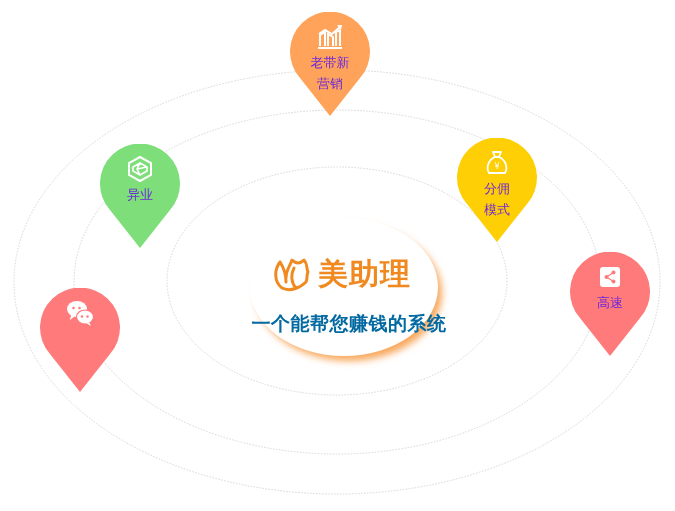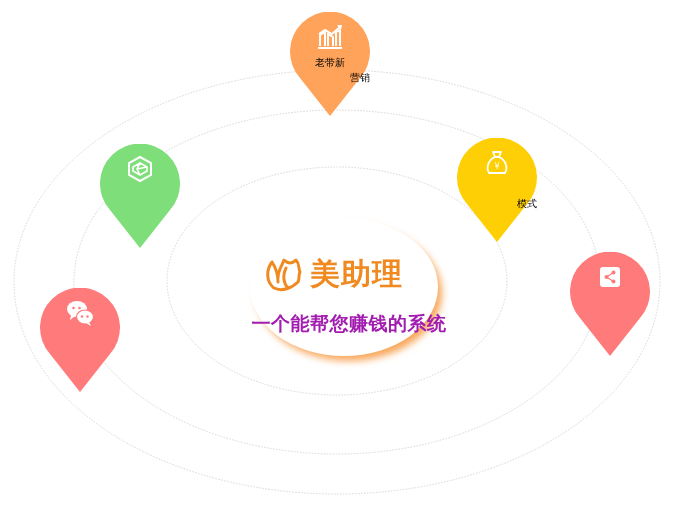--- a/index.html
+++ b/index.html
@@ -2,31 +2,31 @@
 <html><head>
 <meta charset="utf-8">
 <style>
   html, body { margin:0; padding:0; background:#ffffff; }
   body { width:675px; height:511px; position:relative; overflow:hidden;
          font-family:"DejaVu Sans", "Liberation Sans", sans-serif; }
   .rings { position:absolute; left:0; top:0; width:675px; height:511px; }
   .center-disc { position:absolute; left:250px; top:218px; width:188px; height:138px;
                  border-radius:50%; background:#fff;
                  box-shadow: 5px 6px 7px -1px rgba(245,140,40,0.75); }
-  .logo { position:absolute; left:264px; top:254px; width:150px; height:40px; display:flex; align-items:center; }
+  .logo { position:absolute; left:272px; top:254px; width:150px; height:40px; display:flex; align-items:center; }
   .logo-text { color:#F08A20; font-size:30px; font-weight:bold; letter-spacing:1px; margin-left:6px; line-height:34px; }
   .tagline { position:absolute; left:236px; top:310px; width:226px; text-align:center;
-             font-size:19px; font-weight:bold; color:#a21caf; letter-spacing:0.5px; line-height:26px; }
+             font-size:19px; font-weight:bold; color:#0369a1; letter-spacing:0.5px; line-height:26px; }
   .pin { position:absolute; width:80px; height:104px; }
   .pin svg.shape { position:absolute; left:0; top:0; }
   .pin .icon { position:absolute; left:25px; top:10px; width:30px; height:30px; }
-  .pin .label { position:absolute; left:0; width:80px; text-align:center; color:#000000;
-                font-size:10px; line-height:21px; }
+  .pin .label { position:absolute; left:0; width:80px; text-align:center; color:#6d28d9;
+                font-size:13px; line-height:21px; }
   .pin .l1 { top:40px; }
-  .pin .l2 { top:55px;text-align:right; }
+  .pin .l2 { top:61px; }
 </style>
 </head>
 <body>
 
 <svg class="rings" width="675" height="511" viewBox="0 0 675 511">
   <ellipse cx="337" cy="282" rx="323" ry="212" fill="none" stroke="#d6d6d6" stroke-width="1" stroke-dasharray="1.5 1.5"></ellipse>
   <ellipse cx="337" cy="282" rx="263" ry="172" fill="none" stroke="#d6d6d6" stroke-width="1" stroke-dasharray="1.5 1.5"></ellipse>
   <ellipse cx="337" cy="281" rx="170" ry="114" fill="none" stroke="#d6d6d6" stroke-width="1" stroke-dasharray="1.5 1.5"></ellipse>
 </svg>
 
@@ -56,45 +56,48 @@
 </div>
 
 <div class="pin" style="left:100px; top:144px;">
   <svg class="shape" width="80" height="104" viewBox="0 0 80 104">
     <path d="M40 104 L10 66 A40 40 0 1 1 70 66 Z" fill="#7DDE7A"></path>
   </svg>
   <svg class="icon" viewBox="0 0 30 30">
     <path d="M15 3 L26 9 L26 21 L15 27 L4 21 L4 9 Z" fill="none" stroke="#fff" stroke-width="2"></path>
     <path d="M8 13 L15 9 L22 13 L22 17 L15 21 L8 17 Z M15 9 L12 15 L15 21 M22 13 L12 15" fill="none" stroke="#fff" stroke-width="1.6"></path>
   </svg>
+  <div class="label l1">异业</div>
 </div>
 
 <div class="pin" style="left:457px; top:138px;">
   <svg class="shape" width="80" height="104" viewBox="0 0 80 104">
     <path d="M40 104 L10 66 A40 40 0 1 1 70 66 Z" fill="#FFCF05"></path>
   </svg>
   <svg class="icon" viewBox="0 0 30 30">
     <path d="M11 4 L19 4 L17 9 L13 9 Z" fill="none" stroke="#fff" stroke-width="1.8" stroke-linejoin="round"></path>
     <path d="M13 9 C6 12 4 20 7 25 L23 25 C26 20 24 12 17 9" fill="none" stroke="#fff" stroke-width="1.8"></path>
     <text x="15" y="21" text-anchor="middle" font-size="8" fill="#fff" font-family="DejaVu Sans, sans-serif">¥</text>
   </svg>
+  <div class="label l1">分佣</div>
   <div class="label l2">模式</div>
 </div>
 
 <div class="pin" style="left:570px; top:252px;">
   <svg class="shape" width="80" height="104" viewBox="0 0 80 104">
     <path d="M40 104 L10 66 A40 40 0 1 1 70 66 Z" fill="#FF7B7B"></path>
   </svg>
   <svg class="icon" viewBox="0 0 30 30">
     <rect x="5" y="5" width="20" height="20" rx="3" fill="#fff"></rect>
     <circle cx="18.5" cy="10.5" r="2" fill="#FF7B7B"></circle>
     <circle cx="11.5" cy="15" r="2" fill="#FF7B7B"></circle>
     <circle cx="18.5" cy="19.5" r="2" fill="#FF7B7B"></circle>
     <path d="M18.5 10.5 L11.5 15 L18.5 19.5" fill="none" stroke="#FF7B7B" stroke-width="1.2"></path>
   </svg>
+  <div class="label l1">高速</div>
 </div>
 
 <div class="pin" style="left:40px; top:288px;">
   <svg class="shape" width="80" height="104" viewBox="0 0 80 104">
     <path d="M40 104 L10 66 A40 40 0 1 1 70 66 Z" fill="#FF7B7B"></path>
   </svg>
   <svg class="icon" viewBox="0 0 30 30">
     <ellipse cx="12" cy="11" rx="10" ry="8" fill="#fff"></ellipse>
     <path d="M6 17 L5 22 L10 18 Z" fill="#fff"></path>
     <circle cx="8.5" cy="10" r="1.3" fill="#FF7B7B"></circle>

